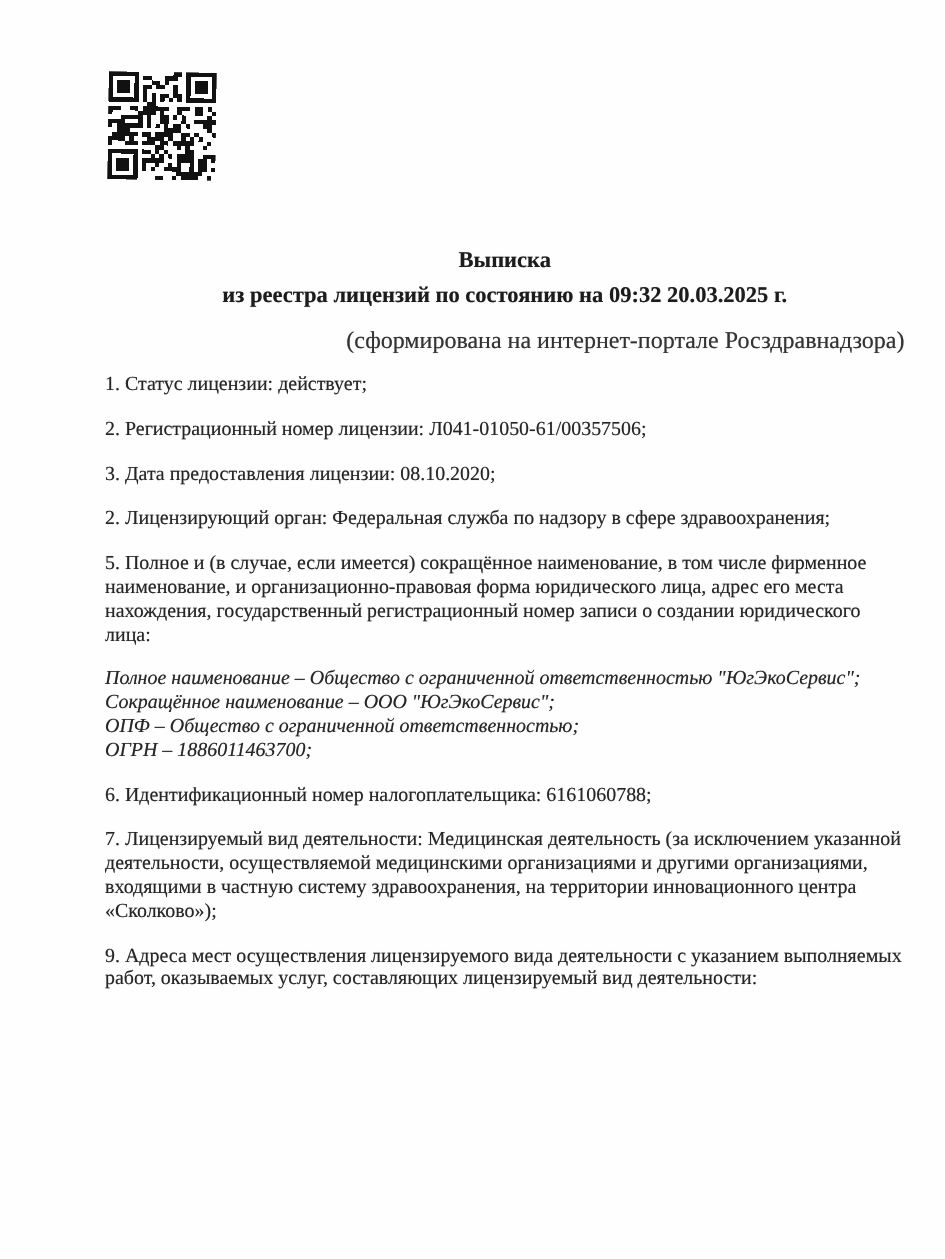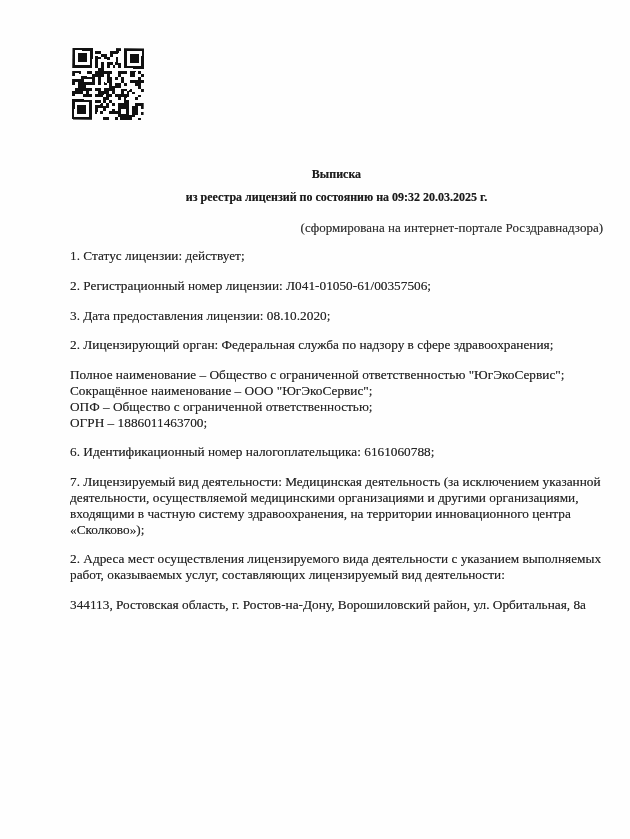--- a/index.html
+++ b/index.html
@@ -26,37 +26,38 @@
     position: absolute;
     left: 70px; top: 163px;
     width: 533px;
     font-size: 13.3px;
     line-height: 15.8px;
     text-shadow: 0 0 0.5px rgba(40,40,40,0.55);
   }
   .title {
     text-align: center;
     font-weight: bold;
-    font-size: 12px;
+    font-size: 15px;
     line-height: 23px;
     color: #1c1c1c;
   }
   .subtitle {
     text-align: right;
-    font-size: 13px;
+    font-size: 16px;
     line-height: 13px;
     margin-top: 12px;
     color: #333333;
   }
   p.item {
     margin: 14px 0 0 0;
   }
   p.item.first { }
   .org-block {
     margin: 14px 0 0 0;
+    font-style: italic;
   }
   .org-block div { margin: 0; }
   p.address {
     margin: 14px 0 0 0;
   }
 </style>
 </head>
 <body>
 
 <div class="page">
@@ -294,28 +295,28 @@
       <div>Выписка</div>
       <div>из реестра лицензий по состоянию на 09:32 20.03.2025 г.</div>
     </div>
 
     <div class="subtitle">(сформирована на интернет-портале Росздравнадзора)</div>
 
     <p class="item first">1. Статус лицензии: действует;</p>
     <p class="item">2. Регистрационный номер лицензии: Л041-01050-61/00357506;</p>
     <p class="item">3. Дата предоставления лицензии: 08.10.2020;</p>
     <p class="item">2. Лицензирующий орган: Федеральная служба по надзору в сфере здравоохранения;</p>
+    <p class="item">5. Полное и (в случае, если имеется) сокращённое наименование, в том числе фирменное наименование, и организационно-правовая форма юридического лица, адрес его места нахождения, государственный регистрационный номер записи о создании юридического лица:</p>
 
     <div class="org-block">
       <div>Полное наименование – Общество с ограниченной ответственностью "ЮгЭкоСервис";</div>
       <div>Сокращённое наименование – ООО "ЮгЭкоСервис";</div>
       <div>ОПФ – Общество с ограниченной ответственностью;</div>
       <div>ОГРН – 1886011463700;</div>
     </div>
 
     <p class="item">6. Идентификационный номер налогоплательщика: 6161060788;</p>
     <p class="item">7. Лицензируемый вид деятельности: Медицинская деятельность (за исключением указанной деятельности, осуществляемой медицинскими организациями и другими организациями, входящими в частную систему здравоохранения, на территории инновационного центра «Сколково»);</p>
-    <p class="item">2. Адреса мест осуществления лицензируемого вида деятельности с указанием выполняемых работ, оказываемых услуг, составляющих лицензируемый вид деятельности:</p>
-
-    <p class="address">344113, Ростовская область, г. Ростов-на-Дону, Ворошиловский район, ул. Орбитальная, 8а</p>
+    <p class="item">9. Адреса мест осуществления лицензируемого вида деятельности с указанием выполняемых работ, оказываемых услуг, составляющих лицензируемый вид деятельности:</p>
+
 
   </div>
 </div>
 
 </body></html>

